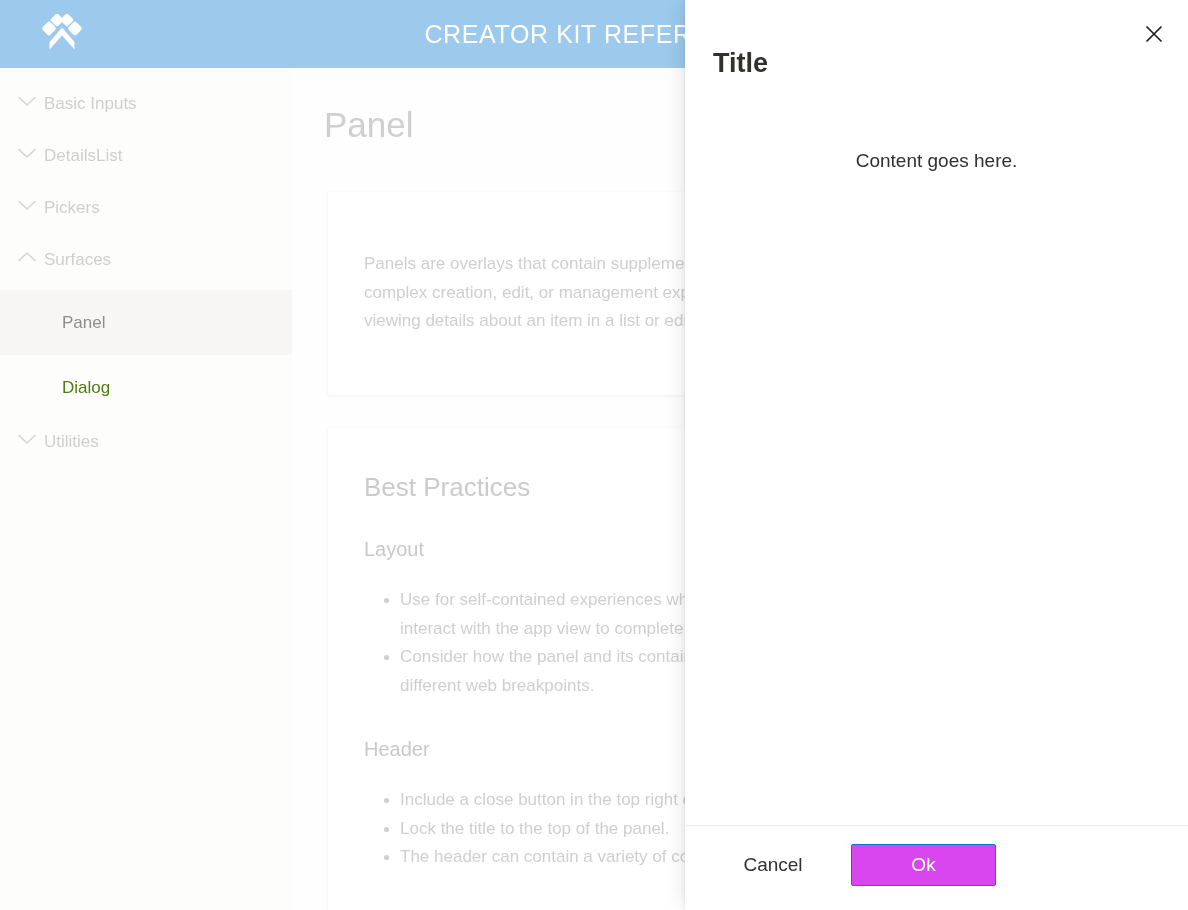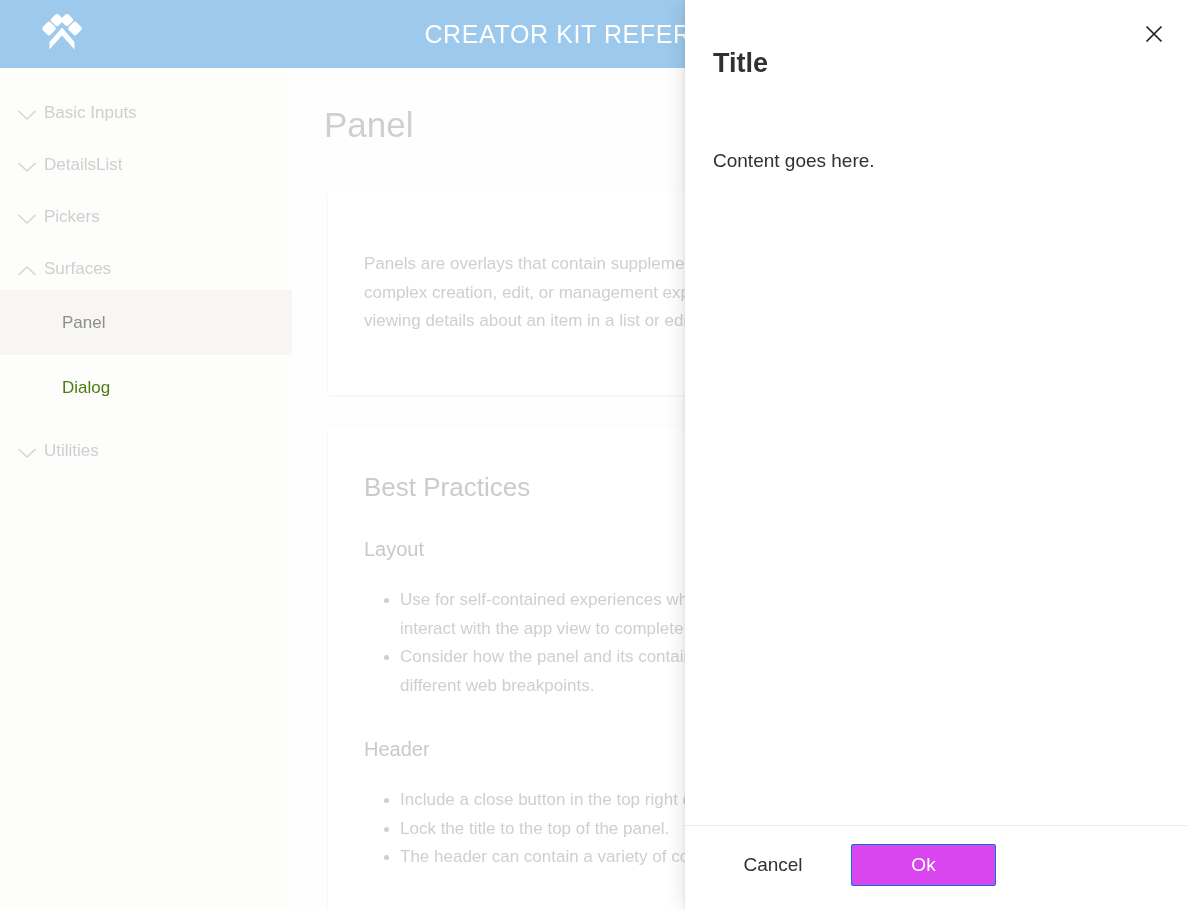--- a/index.html
+++ b/index.html
@@ -57,21 +57,21 @@
     width: 292px;
     height: 842px;
     background: #fdfdfc;
     overflow: hidden;
     padding-top: 14px;
   }
   .nav-group {
     position: relative;
     min-height: 52px;
     display: flex;
-    align-items: flex-end;
+    align-items: flex-start;
     padding: 8px 18px 8px 10px;
     cursor: pointer;
     user-select: none;
   }
   .nav-chevron {
     flex: 0 0 34px;
     width: 34px;
     height: 22px;
     display: flex;
     align-items: center;
@@ -223,20 +223,21 @@
   .panel-title {
     font-size: 27px;
     font-weight: 700;
     color: #323130;
     line-height: 34px;
   }
   .panel-content {
     flex: 1 1 auto;
     padding: 18px 28px 0 28px;
     overflow: hidden;
+    text-align: center;
   }
   .panel-content-text {
     font-size: 19px;
     color: #323130;
     line-height: 26px;
   }
   .panel-footer {
     flex: 0 0 auto;
     border-top: 1px solid #edebe9;
     padding: 18px 28px 24px 28px;

